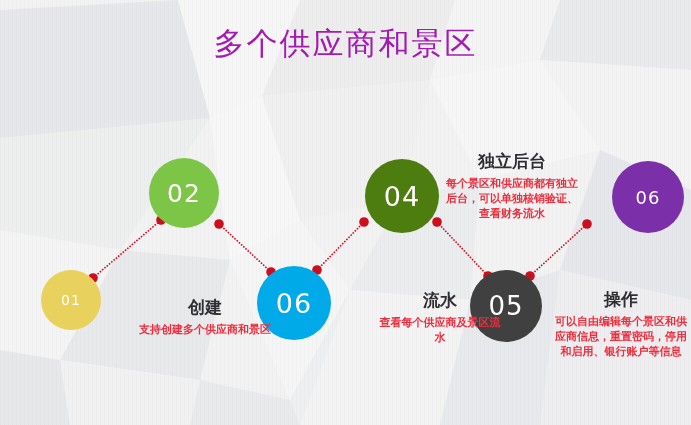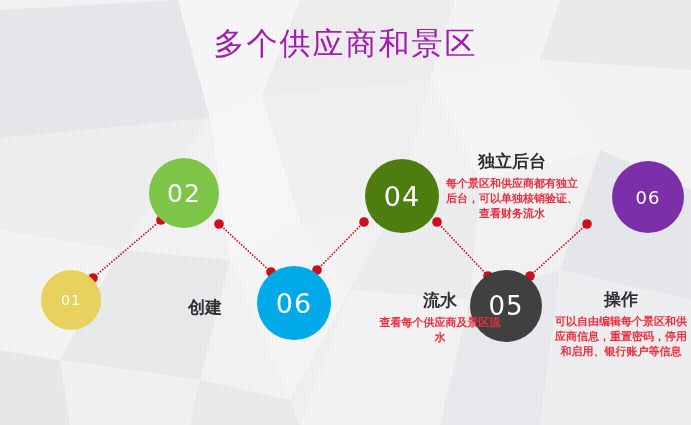--- a/index.html
+++ b/index.html
@@ -198,20 +198,21 @@
   <div class="node-circle" id="circle-4" style="left: 470px; top: 270px; width: 72px; height: 72px; background: #404040; font-size: 26px;">
     <span>05</span>
   </div>
   <div class="node-circle" id="circle-5" style="left: 612px; top: 161px; width: 72px; height: 72px; background: rgb(123, 47, 168); font-size: 18px;">
     <span>06</span>
   </div>
 
 
   <div class="node-text" style="left:130px; top:296px; width:150px;">
     <div class="node-title">创建</div>
+    <div class="node-desc">支持创建多个供应商和景区</div>
   </div>
 
   <div class="node-text" style="left:333px; top:289px; width:130px;margin-left:42px;">
     <div class="node-title">流水</div>
     <div class="node-desc">查看每个供应商及景区流水</div>
   </div>
 
   <div class="node-text" style="left:232px; top:150px; width:132px;">
   </div>
 

